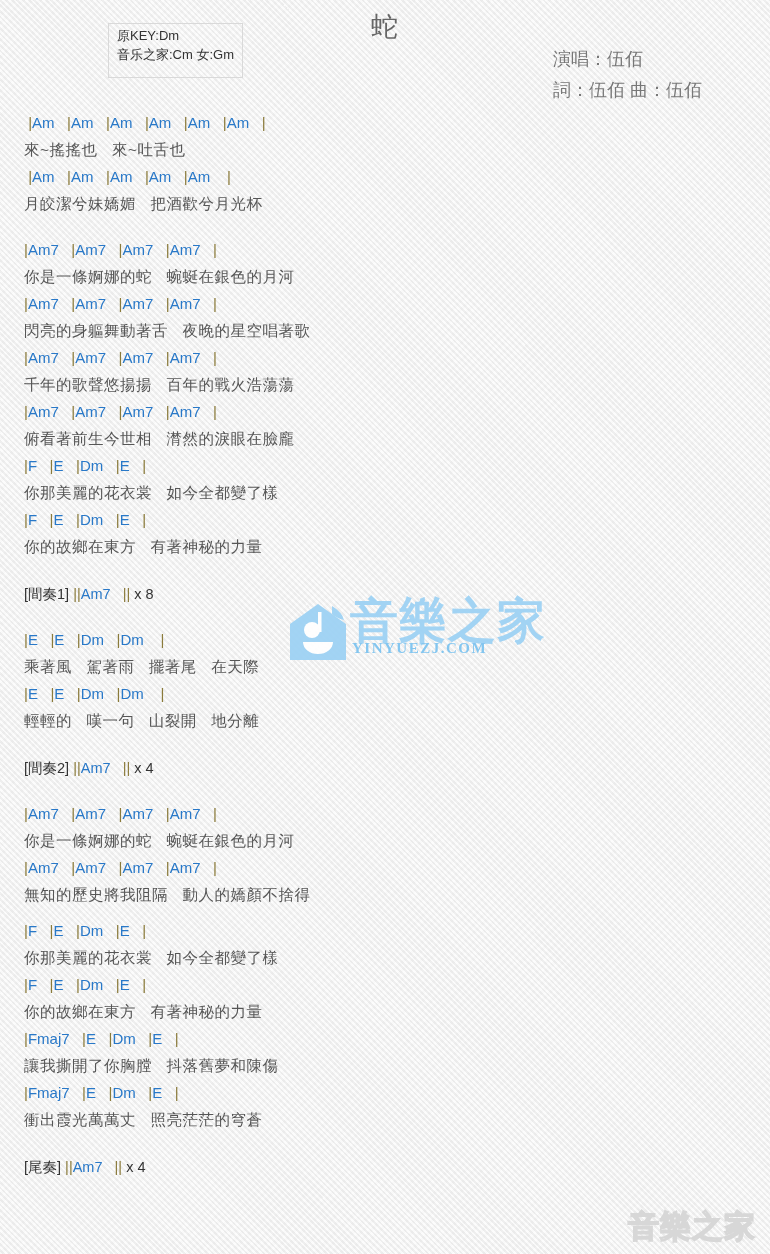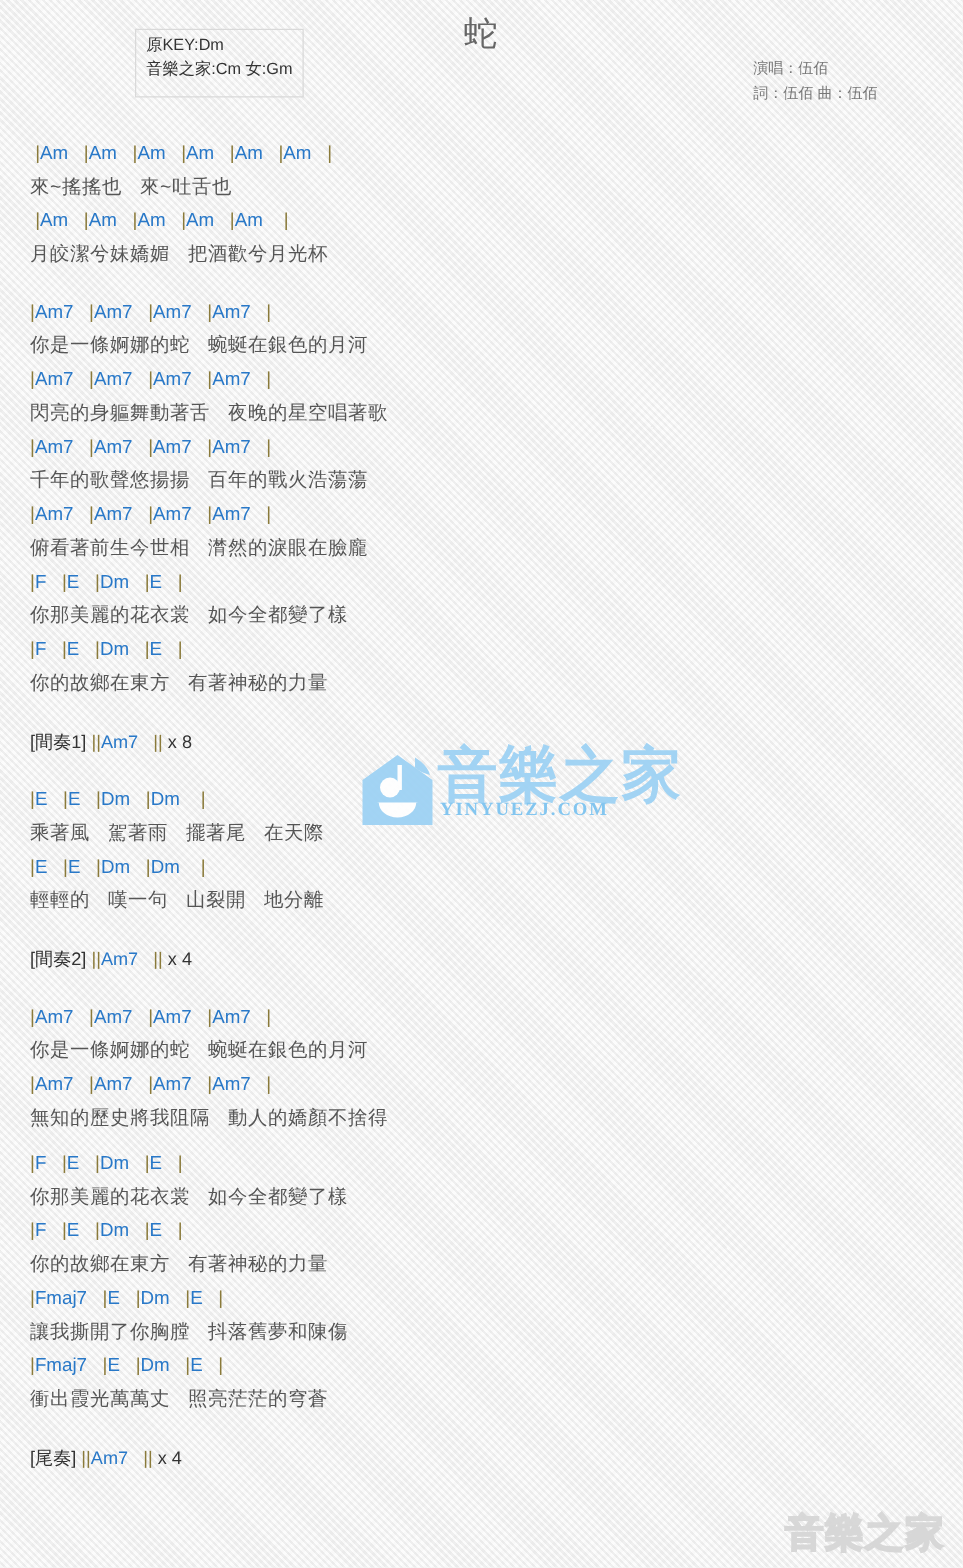--- a/index.html
+++ b/index.html
@@ -49,21 +49,21 @@
     color: #666666;
     font-weight: normal;
     letter-spacing: 1px;
   }
 
   .credits {
     position: absolute;
     right: 68px;
     top: 44px;
     text-align: left;
-    font-size: 12px;
+    font-size: 18px;
     line-height: 1.7;
     color: #777777;
   }
   .credits div { white-space: nowrap; }
 
   
   .sheet {
     position: relative;
     padding: 0 0 0 24px;
     font-size: 15px;
@@ -148,21 +148,21 @@
     pointer-events: none;
   }
 </style>
 </head>
 <body>
 
 <div class="header">
 
   <div class="key-box">
     <div class="key-line">原KEY:Dm</div>
-    <div class="key-line">音樂之家:Cm 女:Gm</div>
+    <div class="key-line">音乐之家:Cm 女:Gm</div>
   </div>
 
   <div class="song-title">蛇</div>
 
   <div class="credits">
     <div>演唱：伍佰</div>
     <div>詞：伍佰  曲：伍佰</div>
   </div>
 </div>
 

